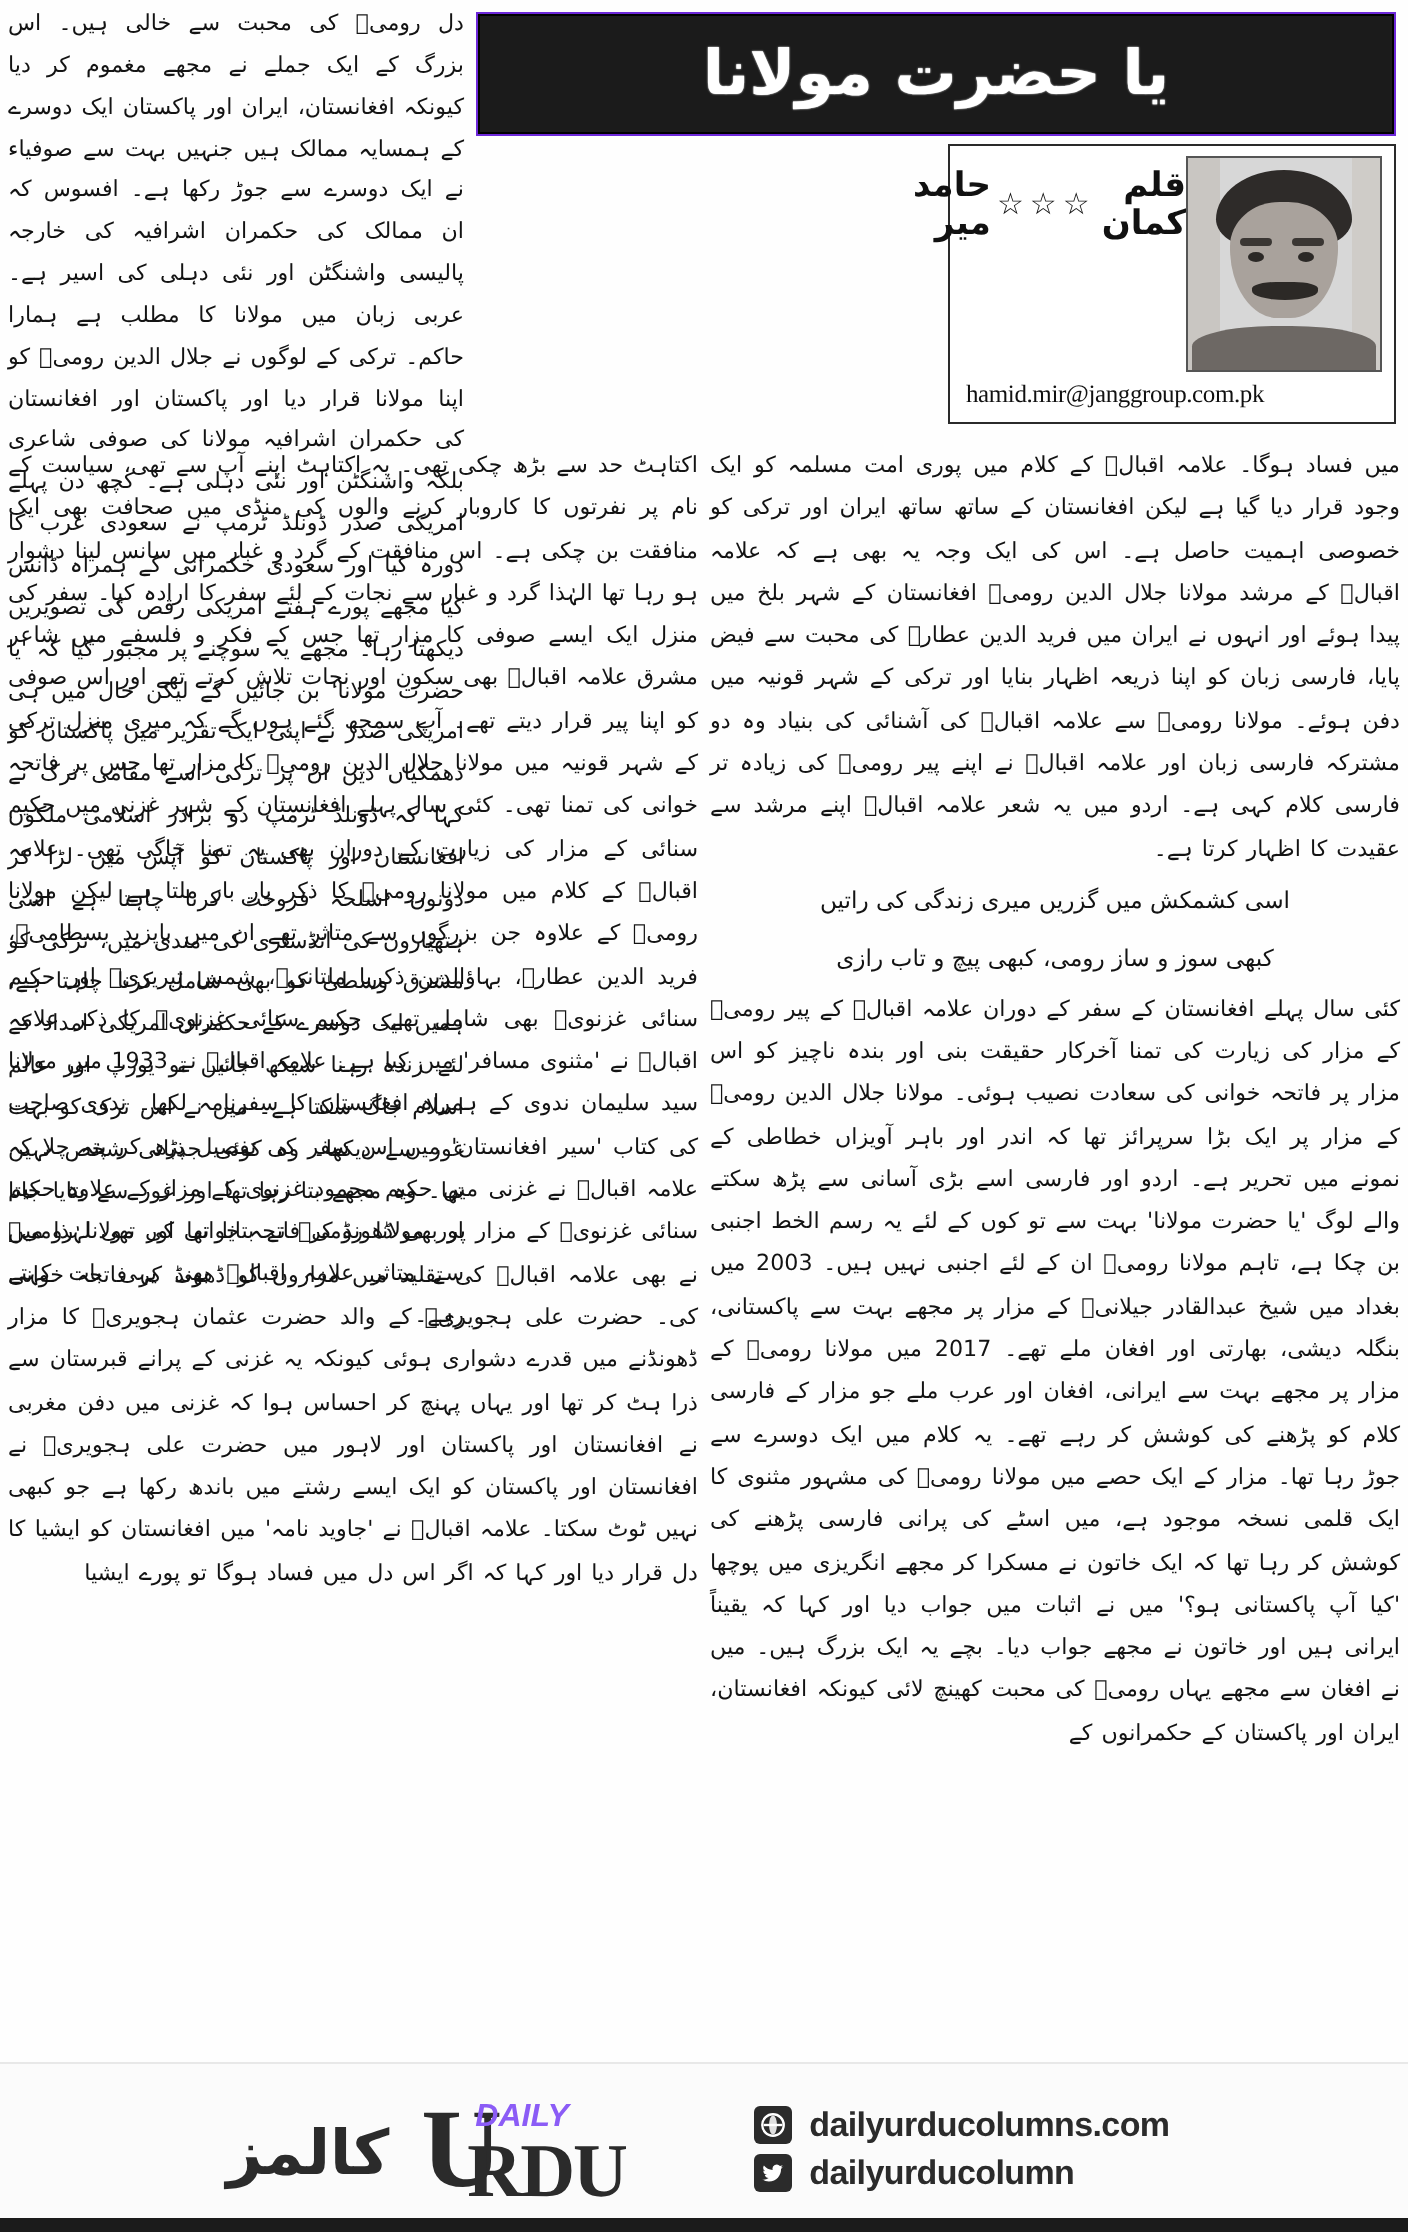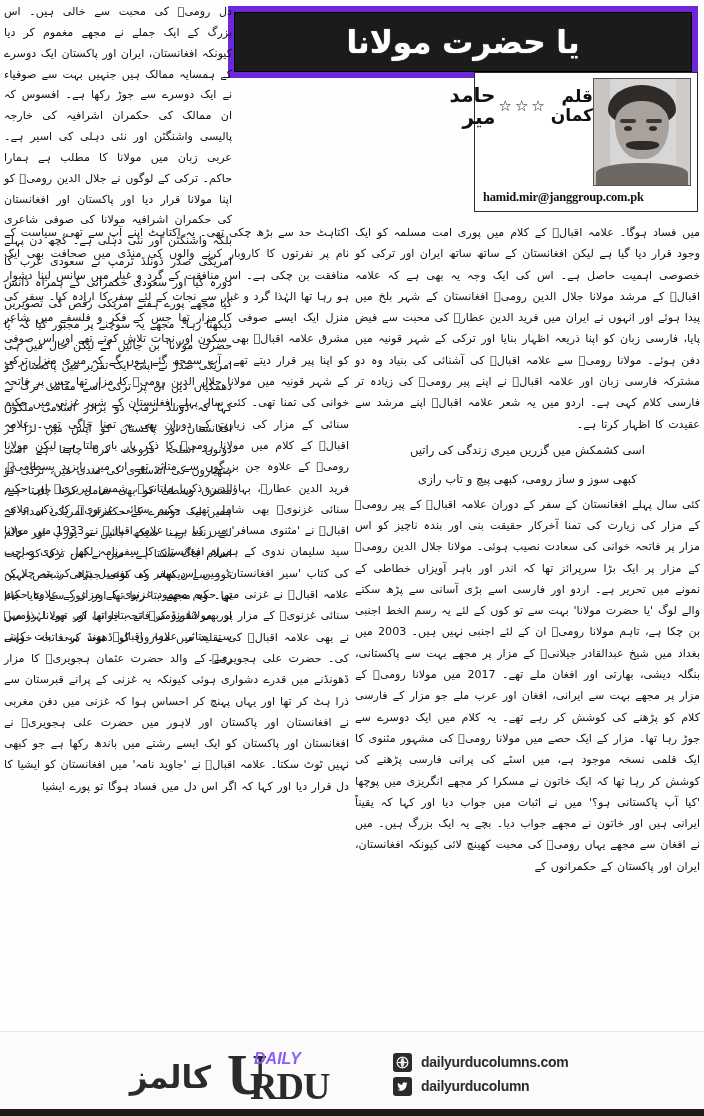--- a/index.html
+++ b/index.html
@@ -31,21 +31,21 @@
     flex: 0 0 auto;
   }
 
   .title-banner {
     position: absolute;
     top: 6px;
     right: 6px;
     width: 458px;
     height: 60px;
     background: #1b1b1b;
-    border: 6px solid #6d28d9;
+    border: 1px solid #6d28d9;
     box-shadow: inset 0 0 0 1px #000;
     display: flex;
     align-items: center;
     justify-content: center;
   }
   .title-banner .ttl {
     color: #ffffff;
     font-size: 31px;
     font-weight: bold;
     letter-spacing: 1px;
@@ -86,21 +86,21 @@
     color: #111;
     line-height: 1.1;
   }
   .stars {
     font-size: 15px;
     letter-spacing: 3px;
     color: #111;
     line-height: 1;
   }
   .writer-name {
-    font-size: 20px;
+    font-size: 17px;
     font-weight: bold;
     color: #111;
     line-height: 1.1;
   }
   .photo-frame {
     flex: 0 0 auto;
     width: 96px;
     height: 106px;
     border: 1px solid #555;
     background: #d7d7d7;
@@ -150,21 +150,21 @@
   }
   .photo-frame .bg-r {
     position: absolute; right:0; top:0; width:14px; height:100%;
     background: #cfccc8;
   }
 
   .author-email {
     text-align: left;
     direction: ltr;
     font-family: "Liberation Serif", serif;
-    font-weight: bold;
+    font-weight: normal;
     font-size: 12.5px;
     color: #111;
     padding-top: 4px;
     padding-left: 2px;
     letter-spacing: -0.2px;
   }
 
   
   .masthead-col {
     position: absolute;
@@ -313,21 +313,21 @@
     border-radius: 3px;
     background: #2b2b2b;
     display: flex;
     align-items: center;
     justify-content: center;
     flex: 0 0 auto;
   }
   .social-ico svg { display:block; }
   .social-txt {
     font-family: "Liberation Sans", sans-serif;
-    font-size: 14px;
+    font-size: 17px;
     font-weight: bold;
     color: #2b2b2b;
     letter-spacing: -0.3px;
     line-height: 1;
   }
 </style>
 </head>
 <body>
 
 <div class="page">

